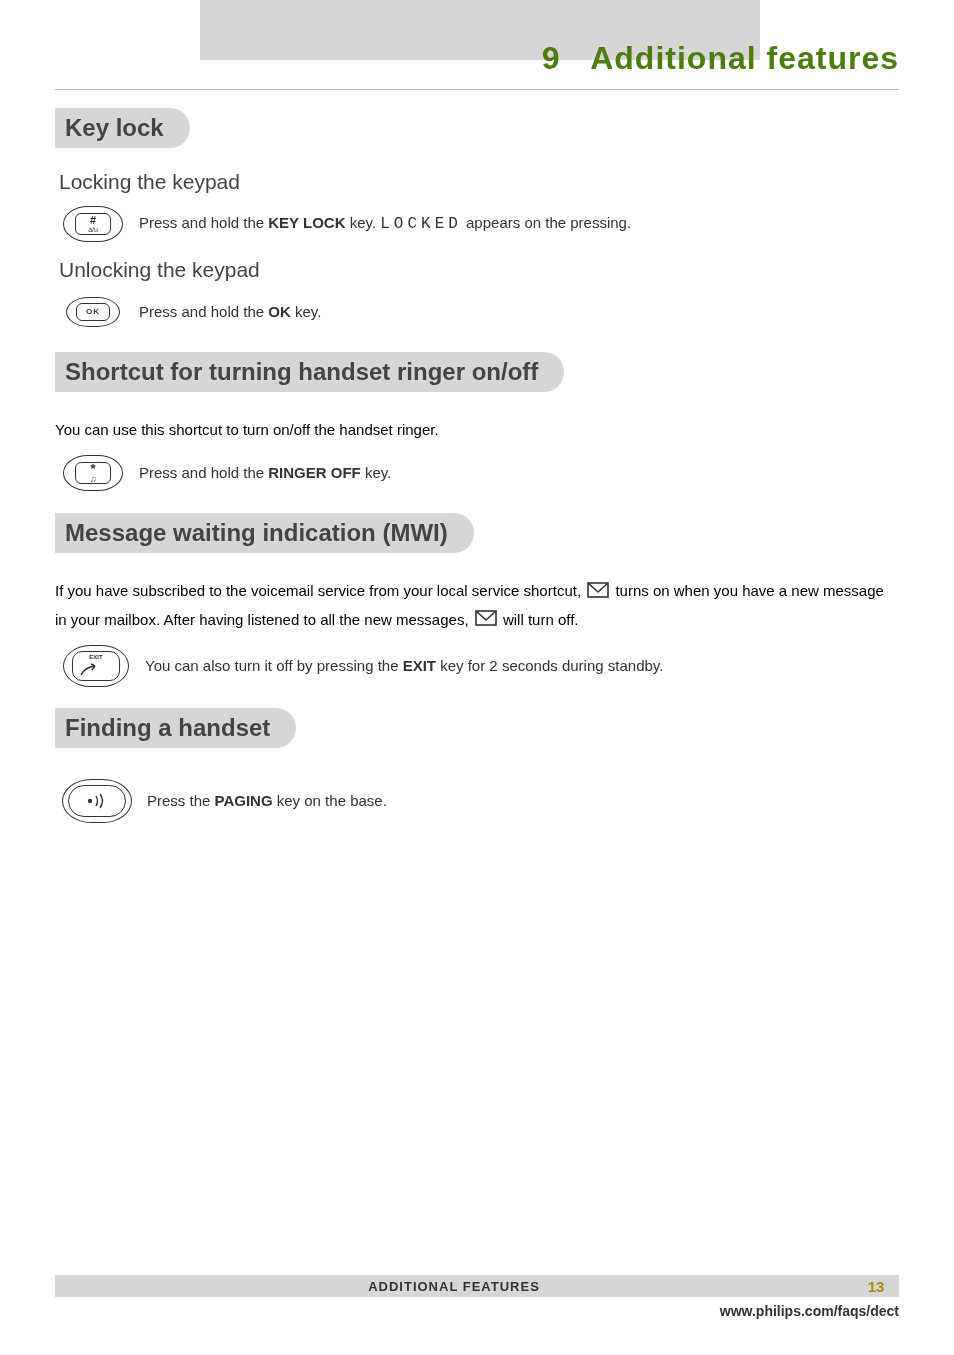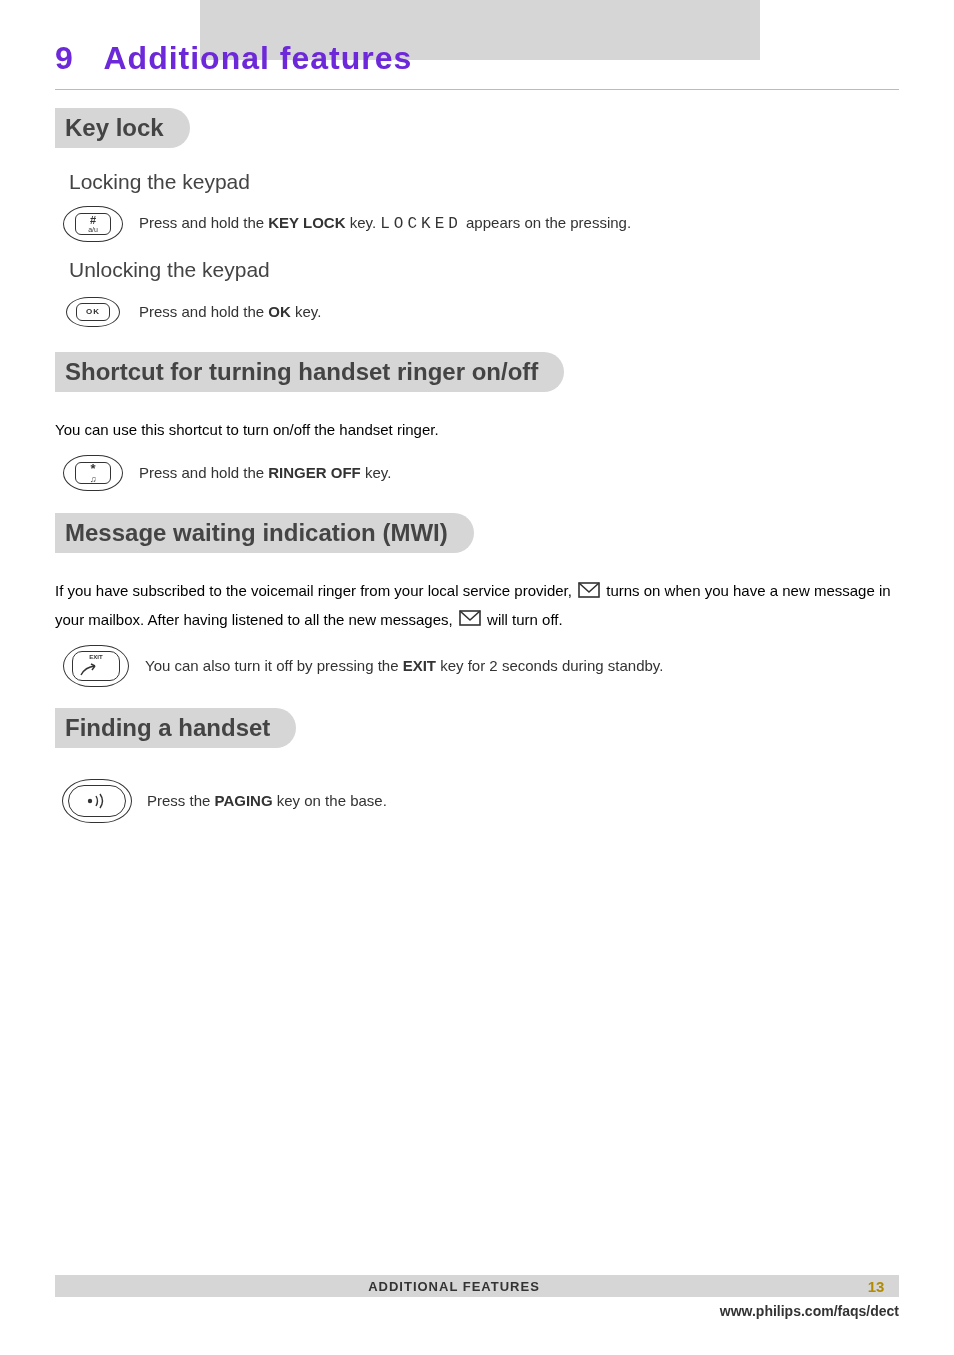--- a/index.html
+++ b/index.html
@@ -18,42 +18,42 @@
     background: #d6d6d6;
   }
   .page {
     position: absolute;
     top: 40px; left: 55px; right: 55px;
   }
   .chapter-title {
     font-family: "Arial Black", "Impact", sans-serif;
     font-weight: 900;
     font-size: 32px;
-    text-align: left;
-    color: #6d28d9;
+    text-align: right;
+    color: #4d7c0f;
     margin-bottom: 12px;
     letter-spacing: 1px;
   }
   .rule { border: none; border-top: 1.5px solid #bbb; margin-bottom: 12px; }
   .pill {
     background: #d6d6d6;
     border-radius: 0 22px 22px 0;
     padding: 6px 26px 6px 10px;
     display: inline-block;
     font-size: 24px;
     font-weight: 700;
     color: #444;
     margin-top: 6px;
     margin-bottom: 14px;
   }
   .subheading {
     font-size: 21px;
     font-weight: 400;
     color: #444;
-    margin: 8px 0 10px 14px;
+    margin: 8px 0 10px 4px;
   }
   .row {
     display: flex;
     align-items: center;
     gap: 14px;
     margin: 6px 0 14px 6px;
   }
   .row .txt { font-size: 15px; color: #333; line-height: 1.5; flex: 1; }
   .para { font-size: 15px; color: #000000; line-height: 1.8; margin: 10px 0 10px 0; }
   .inline-icon { vertical-align: middle; display: inline-block; margin: 0 2px; }
@@ -204,21 +204,21 @@
         </div>
     </div>
     <div class="txt">
       <span>Press and hold the </span><b>RINGER OFF</b><span> key.</span>
     </div>
   </div>
 
   
   <div class="pill">Message waiting indication (MWI)</div>
   <p class="para">
-    <span>If you have subscribed to the voicemail ringer from your local service provider, </span><span class="inline-icon"><svg width="22" height="16">
+    <span>If you have subscribed to the voicemail service from your local service shortcut, </span><span class="inline-icon"><svg width="22" height="16">
           <rect x="1" y="1" width="20" height="14" fill="none" stroke="#333" stroke-width="1.6"></rect>
           <path d="M1 1 L11 10 L21 1" fill="none" stroke="#333" stroke-width="1.6"></path>
         </svg></span><span> turns on when you have a new message in your mailbox.  After having listened to all the new messages, </span><span class="inline-icon"><svg width="22" height="16">
           <rect x="1" y="1" width="20" height="14" fill="none" stroke="#333" stroke-width="1.6"></rect>
           <path d="M1 1 L11 10 L21 1" fill="none" stroke="#333" stroke-width="1.6"></path>
         </svg></span><span> will turn off.</span>
   </p>
   <div class="row">
     <div class="keycap kc-exit-wrap">
       <div class="kc-oval" style="width:66px;height:42px;">

